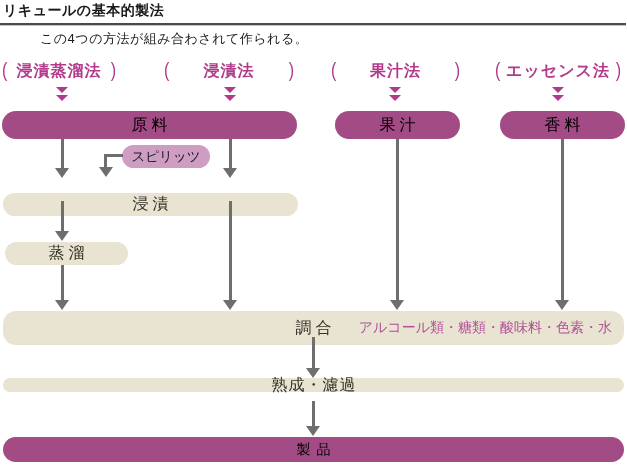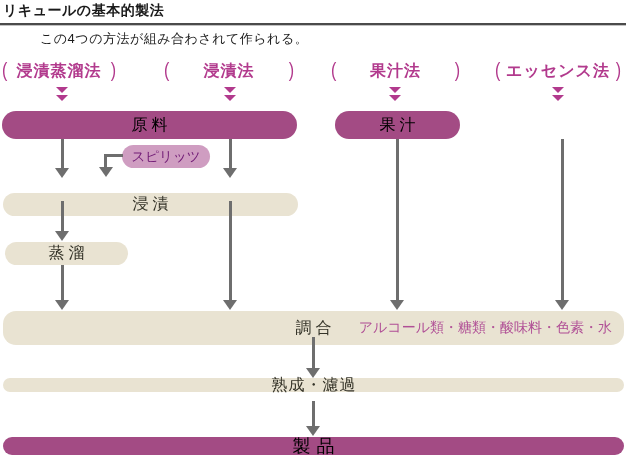--- a/index.html
+++ b/index.html
@@ -42,21 +42,21 @@
   }
   .bar{
     position:absolute;display:flex;align-items:center;justify-content:center;
     font-family:"DejaVu Serif","Liberation Serif",serif;
     font-size:16px;letter-spacing:4px;text-indent:4px;
   }
   .bar.purple{background:var(--purple);color:#000000;}
   .bar.beige{background:var(--beige);color:var(--bar-ink);}
   .pill{
     position:absolute;left:122px;top:145px;width:88px;height:23px;border-radius:12px;
-    background:var(--light-pink);color:#701a75;display:flex;align-items:center;justify-content:center;
+    background:var(--light-pink);color:#0f172a;display:flex;align-items:center;justify-content:center;
     font-family:"DejaVu Serif","Liberation Serif",serif;font-size:13.5px;
   }
   .arrow{position:absolute;width:14px;display:flex;flex-direction:column;align-items:center;}
   .arrow .shaft{width:3px;flex:1;background:var(--arrow-gray);}
   .arrow .head{
     width:0;height:0;flex:0 0 auto;
     border-left:7px solid transparent;border-right:7px solid transparent;
     border-top:10px solid var(--arrow-gray);
   }
   .seg{position:absolute;background:var(--arrow-gray);}
@@ -116,20 +116,21 @@
       <span class="chev"></span>
       <span class="chev"></span>
     </div>
   <div class="chevrons" style="left:551px;">
       <span class="chev"></span>
       <span class="chev"></span>
     </div>
 
   <div class="bar purple" style="left:2px;top:111px;width:295px;height:28px;border-radius:14px;">原料</div>
   <div class="bar purple" style="left:335px;top:111px;width:125px;height:28px;border-radius:14px;">果汁</div>
+  <div class="bar purple" style="left:500px;top:111px;width:125px;height:28px;border-radius:14px;">香料</div>
 
   <div class="arrow" style="left:55px;top:139px;height:39px;">
       <div class="shaft"></div>
       <div class="head"></div>
     </div>
   <div class="arrow" style="left:223px;top:139px;height:39px;">
       <div class="shaft"></div>
       <div class="head"></div>
     </div>
 
@@ -175,15 +176,15 @@
       <div class="head"></div>
     </div>
 
   <div class="bar beige" style="left:3px;top:378px;width:621px;height:14px;border-radius:12px;letter-spacing:1px;text-indent:1px;">熟成・濾過</div>
 
   <div class="arrow" style="left:306px;top:401px;height:35px;">
       <div class="shaft"></div>
       <div class="head"></div>
     </div>
 
-  <div class="bar purple" style="left:3px;top:437px;width:621px;height:18px;border-radius:13px;font-size:18px;letter-spacing:6px;text-indent:6px;">製品</div>
+  <div class="bar purple" style="left:3px;top:437px;width:621px;height:25px;border-radius:13px;font-size:14px;letter-spacing:6px;text-indent:6px;">製品</div>
 
 </div>
 
 </body></html>

